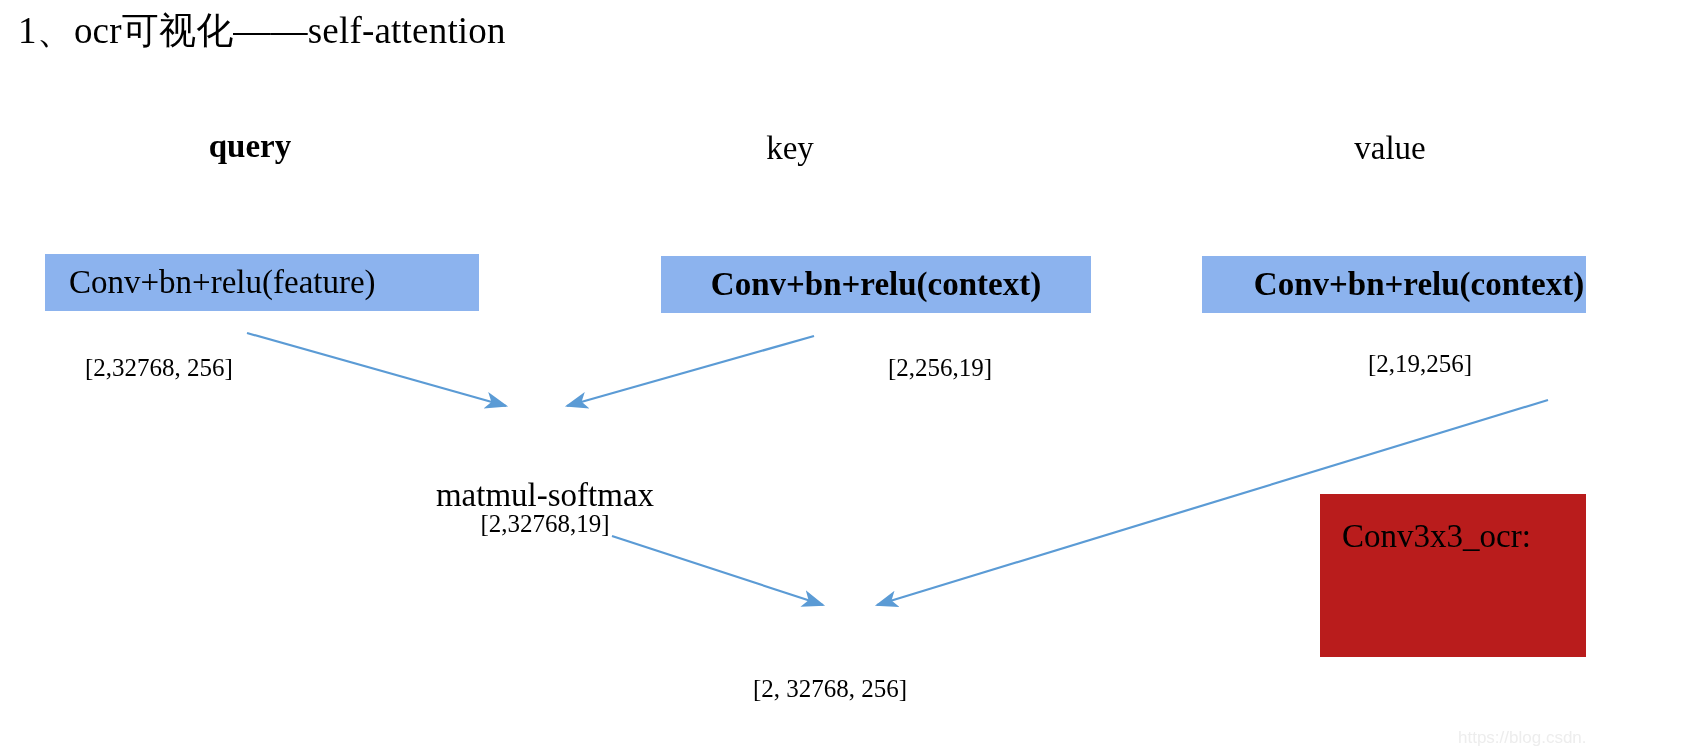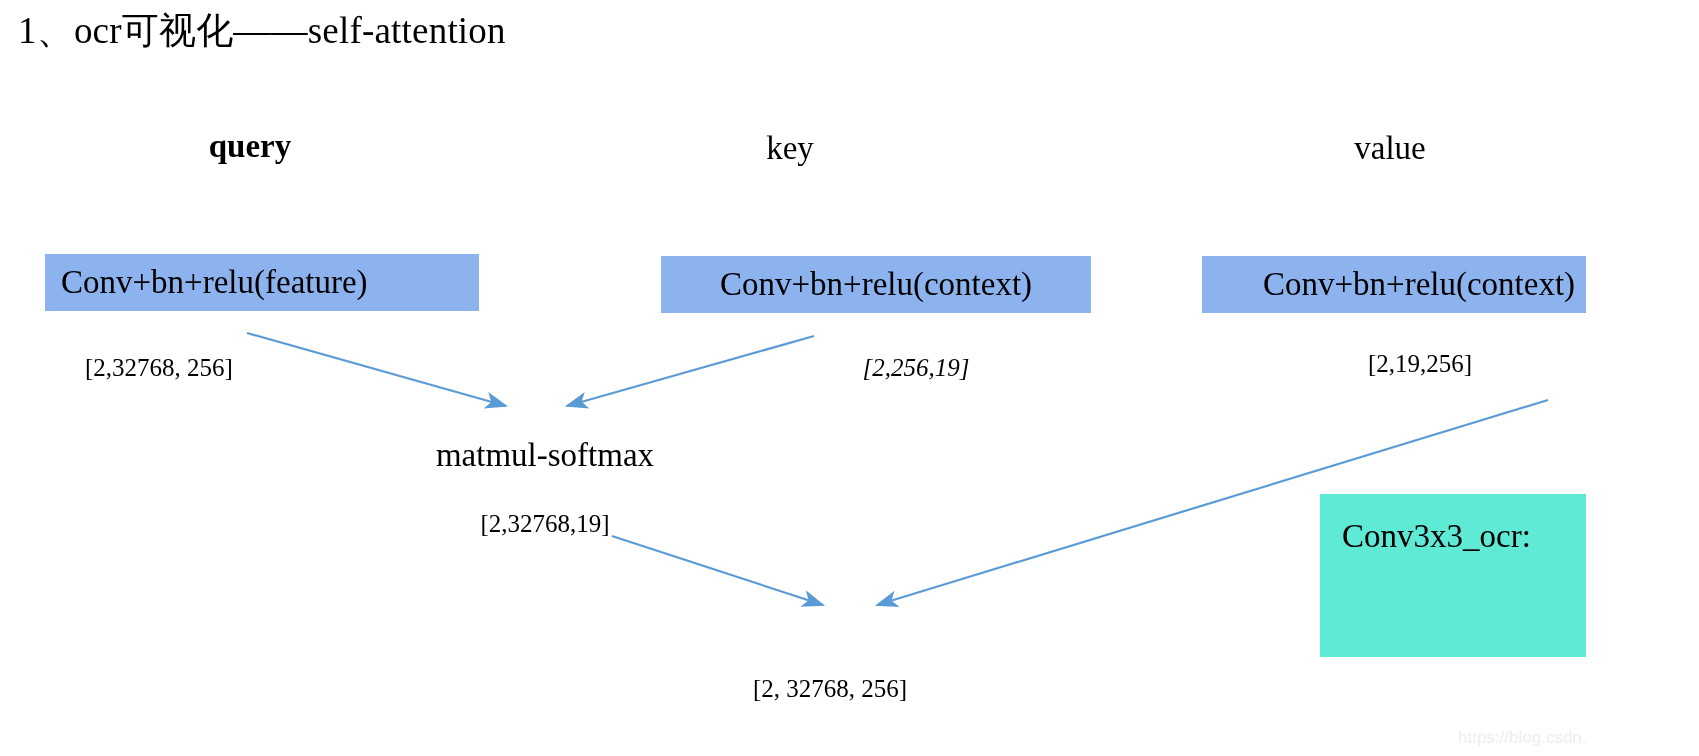--- a/index.html
+++ b/index.html
@@ -37,37 +37,38 @@
 
   .op-box {
     background: #8CB3EE;
     color: #000000;
     font-size: 33px;
     display: flex;
     align-items: center;
     box-sizing: border-box;
     white-space: nowrap;
   }
-  .op-box.center-text { justify-content: center; }
-  .op-box.left-text { justify-content: flex-start; padding-left: 16px; }
+  .op-box.center-text { justify-content: center; font-weight: bold; }
+  .op-box.left-text { justify-content: flex-start; padding-left: 24px; }
 
   .dims {
     font-size: 25px;
     white-space: nowrap;
     text-align: center;
   }
 
   .node-label {
     font-size: 33px;
     white-space: nowrap;
     text-align: center;
+    margin-top: 40px;
   }
 
   .tall-box {
-    background: #5eead4;
+    background: #b91c1c;
     box-sizing: border-box;
     display: flex;
     flex-direction: column;
     justify-content: space-between;
     padding: 24px 0 34px 22px;
   }
   .tall-box .line1,
   .tall-box .line2 {
     font-size: 33px;
     white-space: nowrap;
@@ -106,21 +107,21 @@
   <div class="abs col-header" style="left:1310px; top:130px; width:160px;">value</div>
 
   <div class="abs op-box left-text" style="left:45px; top:254px; width:434px; height:57px;">
     <span>Conv+bn+relu(feature)</span>
   </div>
   <div class="abs dims" style="left:34px; top:354px; width:250px;">[2,32768, 256]</div>
 
   <div class="abs op-box center-text" style="left:661px; top:256px; width:430px; height:57px;">
     <span>Conv+bn+relu(context)</span>
   </div>
-  <div class="abs dims" style="left:816px; top:354px; width:200px;font-style:italic;">[2,256,19]</div>
+  <div class="abs dims" style="left:840px; top:354px; width:200px;">[2,256,19]</div>
 
   <div class="abs op-box center-text" style="left:1202px; top:256px; width:434px; height:57px;">
     <span>Conv+bn+relu(context)</span>
   </div>
   <div class="abs dims" style="left:1320px; top:350px; width:200px;">[2,19,256]</div>
 
   <div class="abs node-label" style="left:405px; top:437px; width:280px;">matmul-softmax</div>
   <div class="abs dims" style="left:420px; top:489px; width:250px;margin-top:21px;">[2,32768,19]</div>
 
   <div class="abs dims" style="left:680px; top:675px; width:300px;">[2, 32768, 256]</div>

